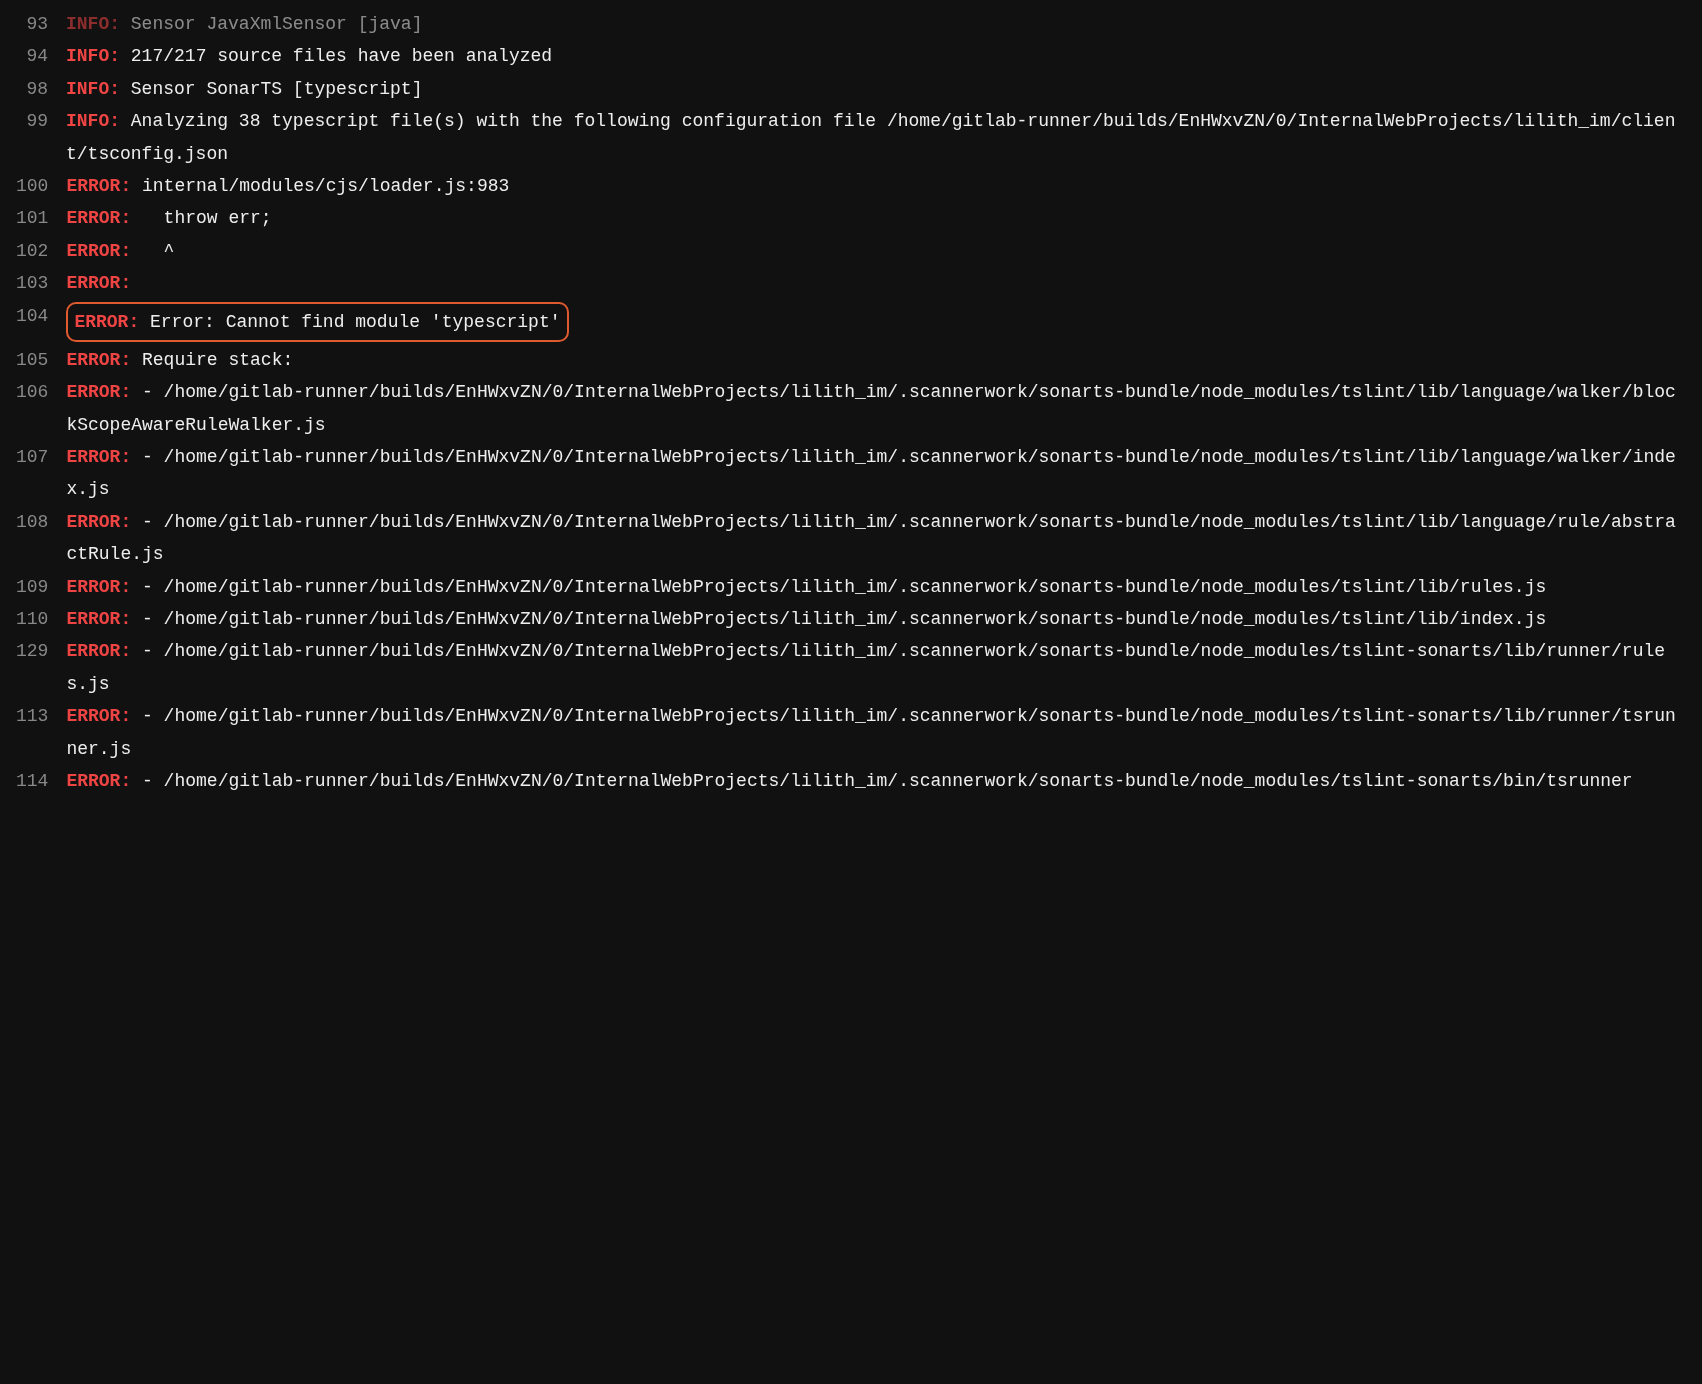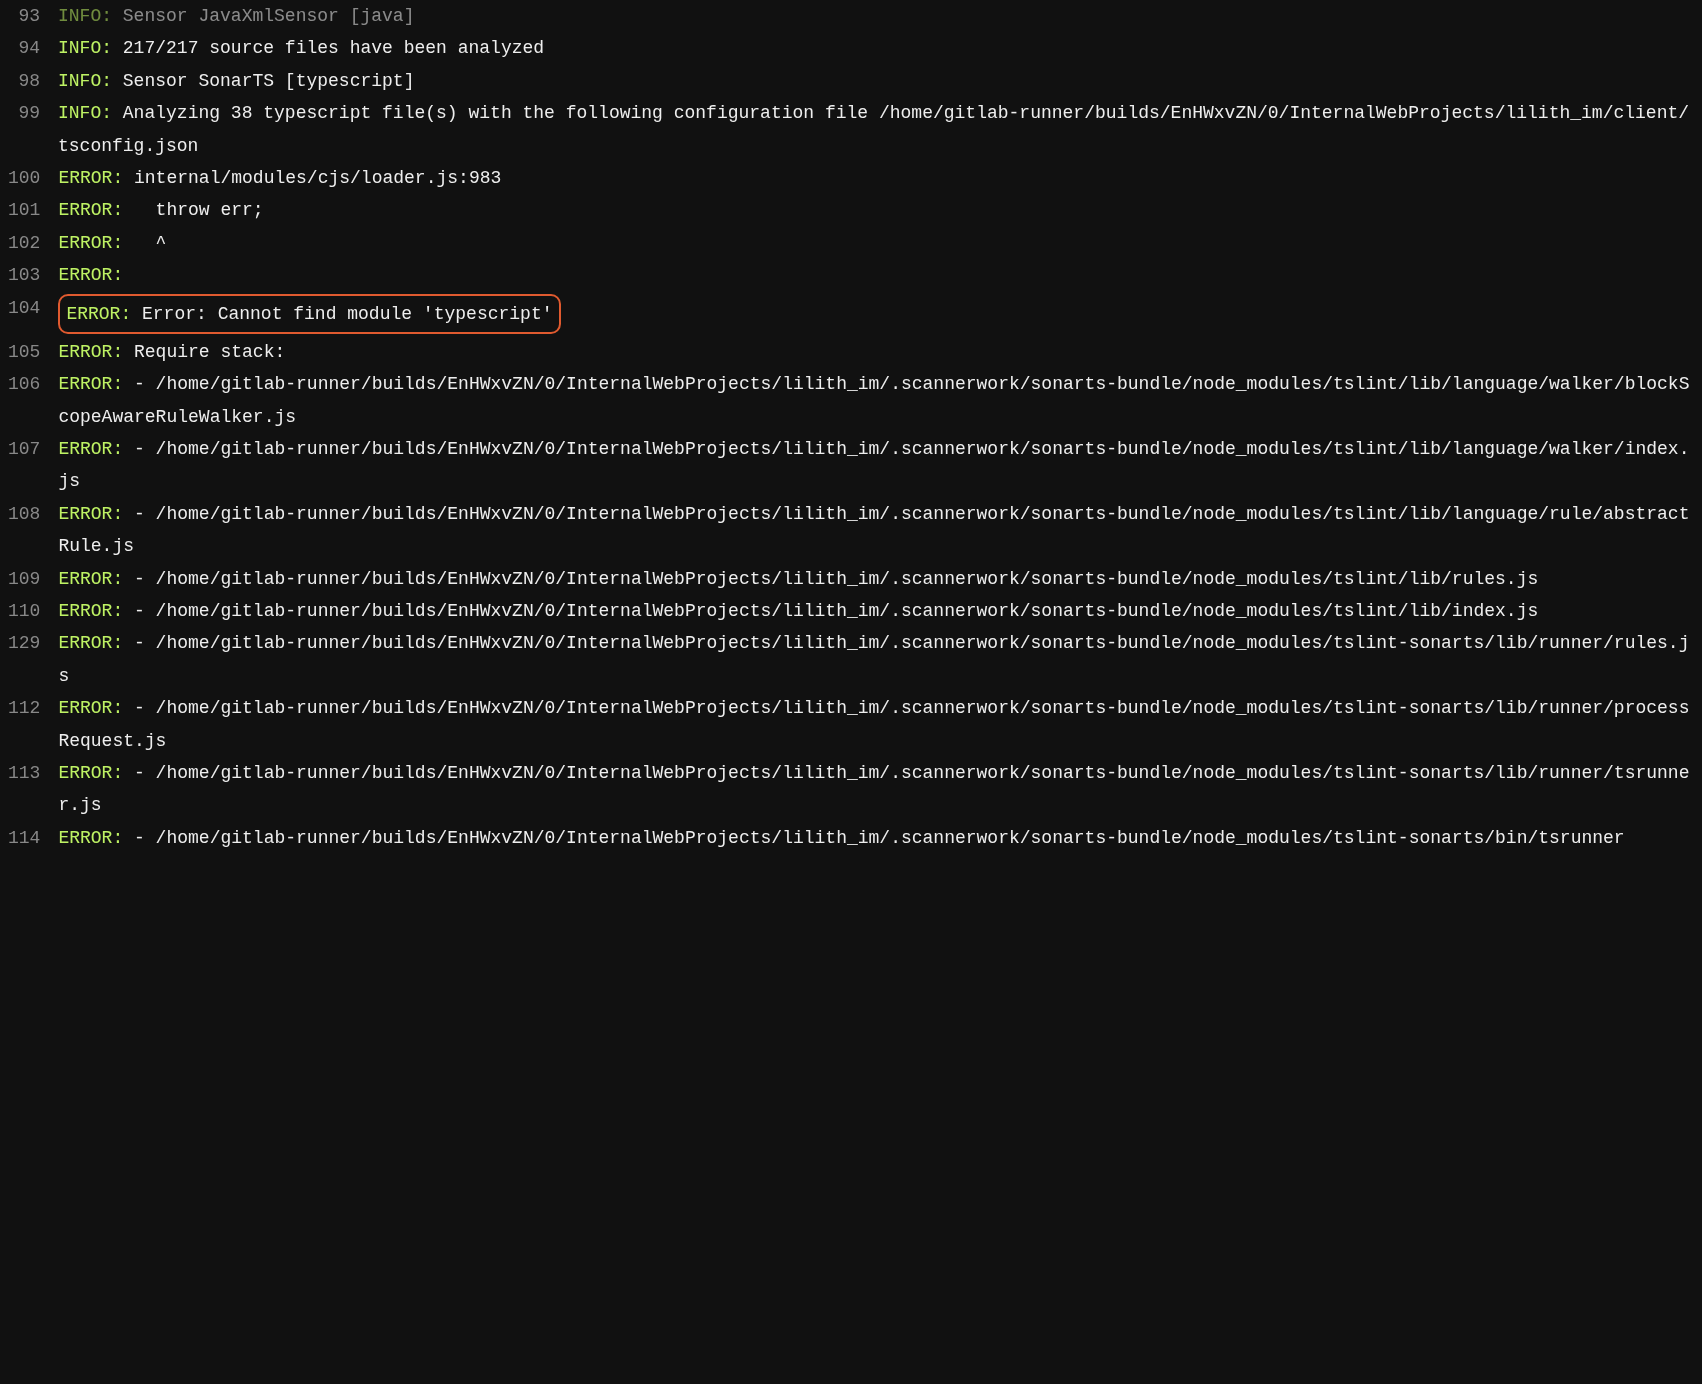--- a/index.html
+++ b/index.html
@@ -11,21 +11,21 @@
     body {
       background-color: #111;
       font-family: "SF Mono", "Monaco", "Menlo", "Consolas", "Courier New", monospace;
       font-size: 18px;
       line-height: 1.8;
       color: #fff;
       overflow-x: hidden;
     }
     
     .log-container {
-      padding: 0;
+      padding: 8px;
       width: 100%;
     }
     
     .log-line {
       display: flex;
       align-items: flex-start;
       padding: 0 8px;
       min-height: 32px;
     }
     
@@ -44,22 +44,22 @@
       word-break: break-all;
       flex: 1;
       white-space: pre-wrap;
     }
     
     .log-content.partial {
       opacity: 0.55;
     }
     
     .log-prefix {
-      font-weight: normal;
-      color: #bef264;
+      font-weight: bold;
+      color: #ef4444;
     }
     
     .highlighted {
       border: 2px solid #e05a2f;
       border-radius: 10px;
       padding: 2px 6px;
       display: inline-block;
       margin: 2px 0;
     }
   </style>
@@ -125,24 +125,20 @@
     </div>
     <div class="log-line">
       <span class="line-number">110</span>
       <span class="log-content"><span><span class="log-prefix">ERROR:</span><span> - /home/gitlab-runner/builds/EnHWxvZN/0/InternalWebProjects/lilith_im/.scannerwork/sonarts-bundle/node_modules/tslint/lib/index.js</span></span></span>
     </div>
     <div class="log-line">
       <span class="line-number">129</span>
       <span class="log-content"><span><span class="log-prefix">ERROR:</span><span> - /home/gitlab-runner/builds/EnHWxvZN/0/InternalWebProjects/lilith_im/.scannerwork/sonarts-bundle/node_modules/tslint-sonarts/lib/runner/rules.js</span></span></span>
     </div>
     <div class="log-line">
-      <span class="line-number">112</span>
-      <span class="log-content"><span><span class="log-prefix">ERROR:</span><span> - /home/gitlab-runner/builds/EnHWxvZN/0/InternalWebProjects/lilith_im/.scannerwork/sonarts-bundle/node_modules/tslint-sonarts/lib/runner/processRequest.js</span></span></span>
-    </div>
-    <div class="log-line">
       <span class="line-number">113</span>
       <span class="log-content"><span><span class="log-prefix">ERROR:</span><span> - /home/gitlab-runner/builds/EnHWxvZN/0/InternalWebProjects/lilith_im/.scannerwork/sonarts-bundle/node_modules/tslint-sonarts/lib/runner/tsrunner.js</span></span></span>
     </div>
     <div class="log-line">
       <span class="line-number">114</span>
       <span class="log-content"><span><span class="log-prefix">ERROR:</span><span> - /home/gitlab-runner/builds/EnHWxvZN/0/InternalWebProjects/lilith_im/.scannerwork/sonarts-bundle/node_modules/tslint-sonarts/bin/tsrunner</span></span></span>
     </div>
   </div>
 
 </body></html>

